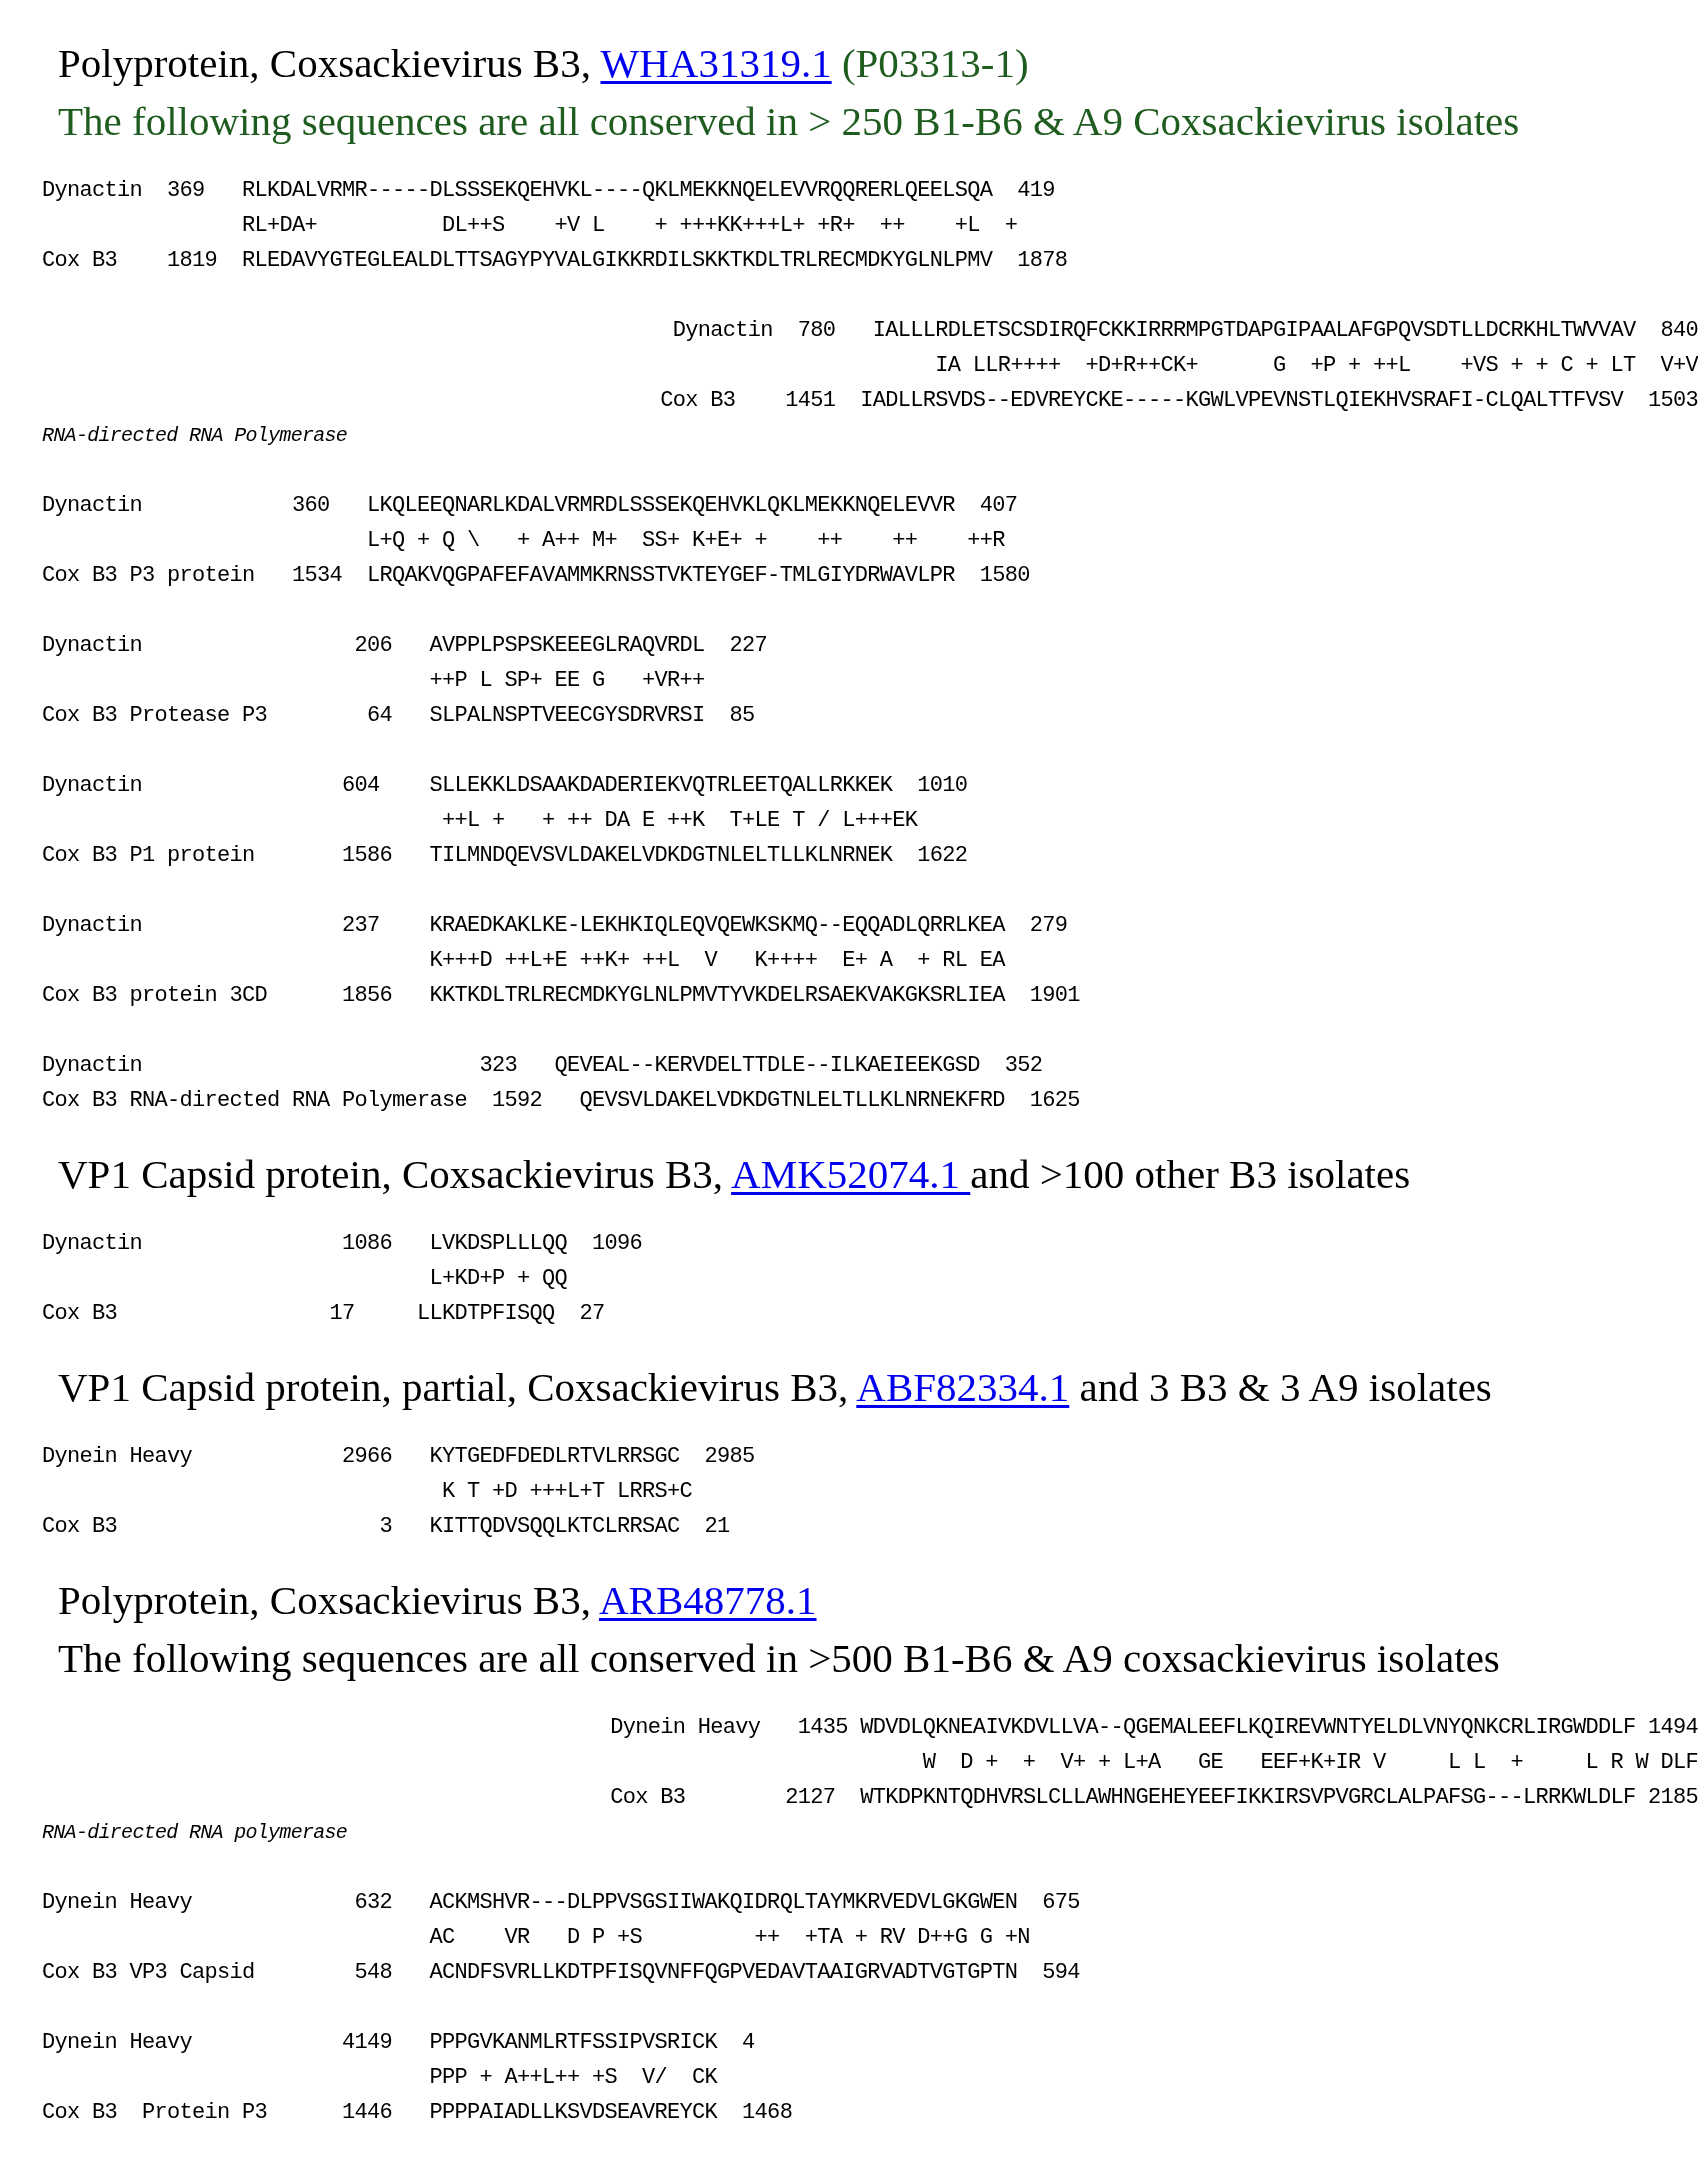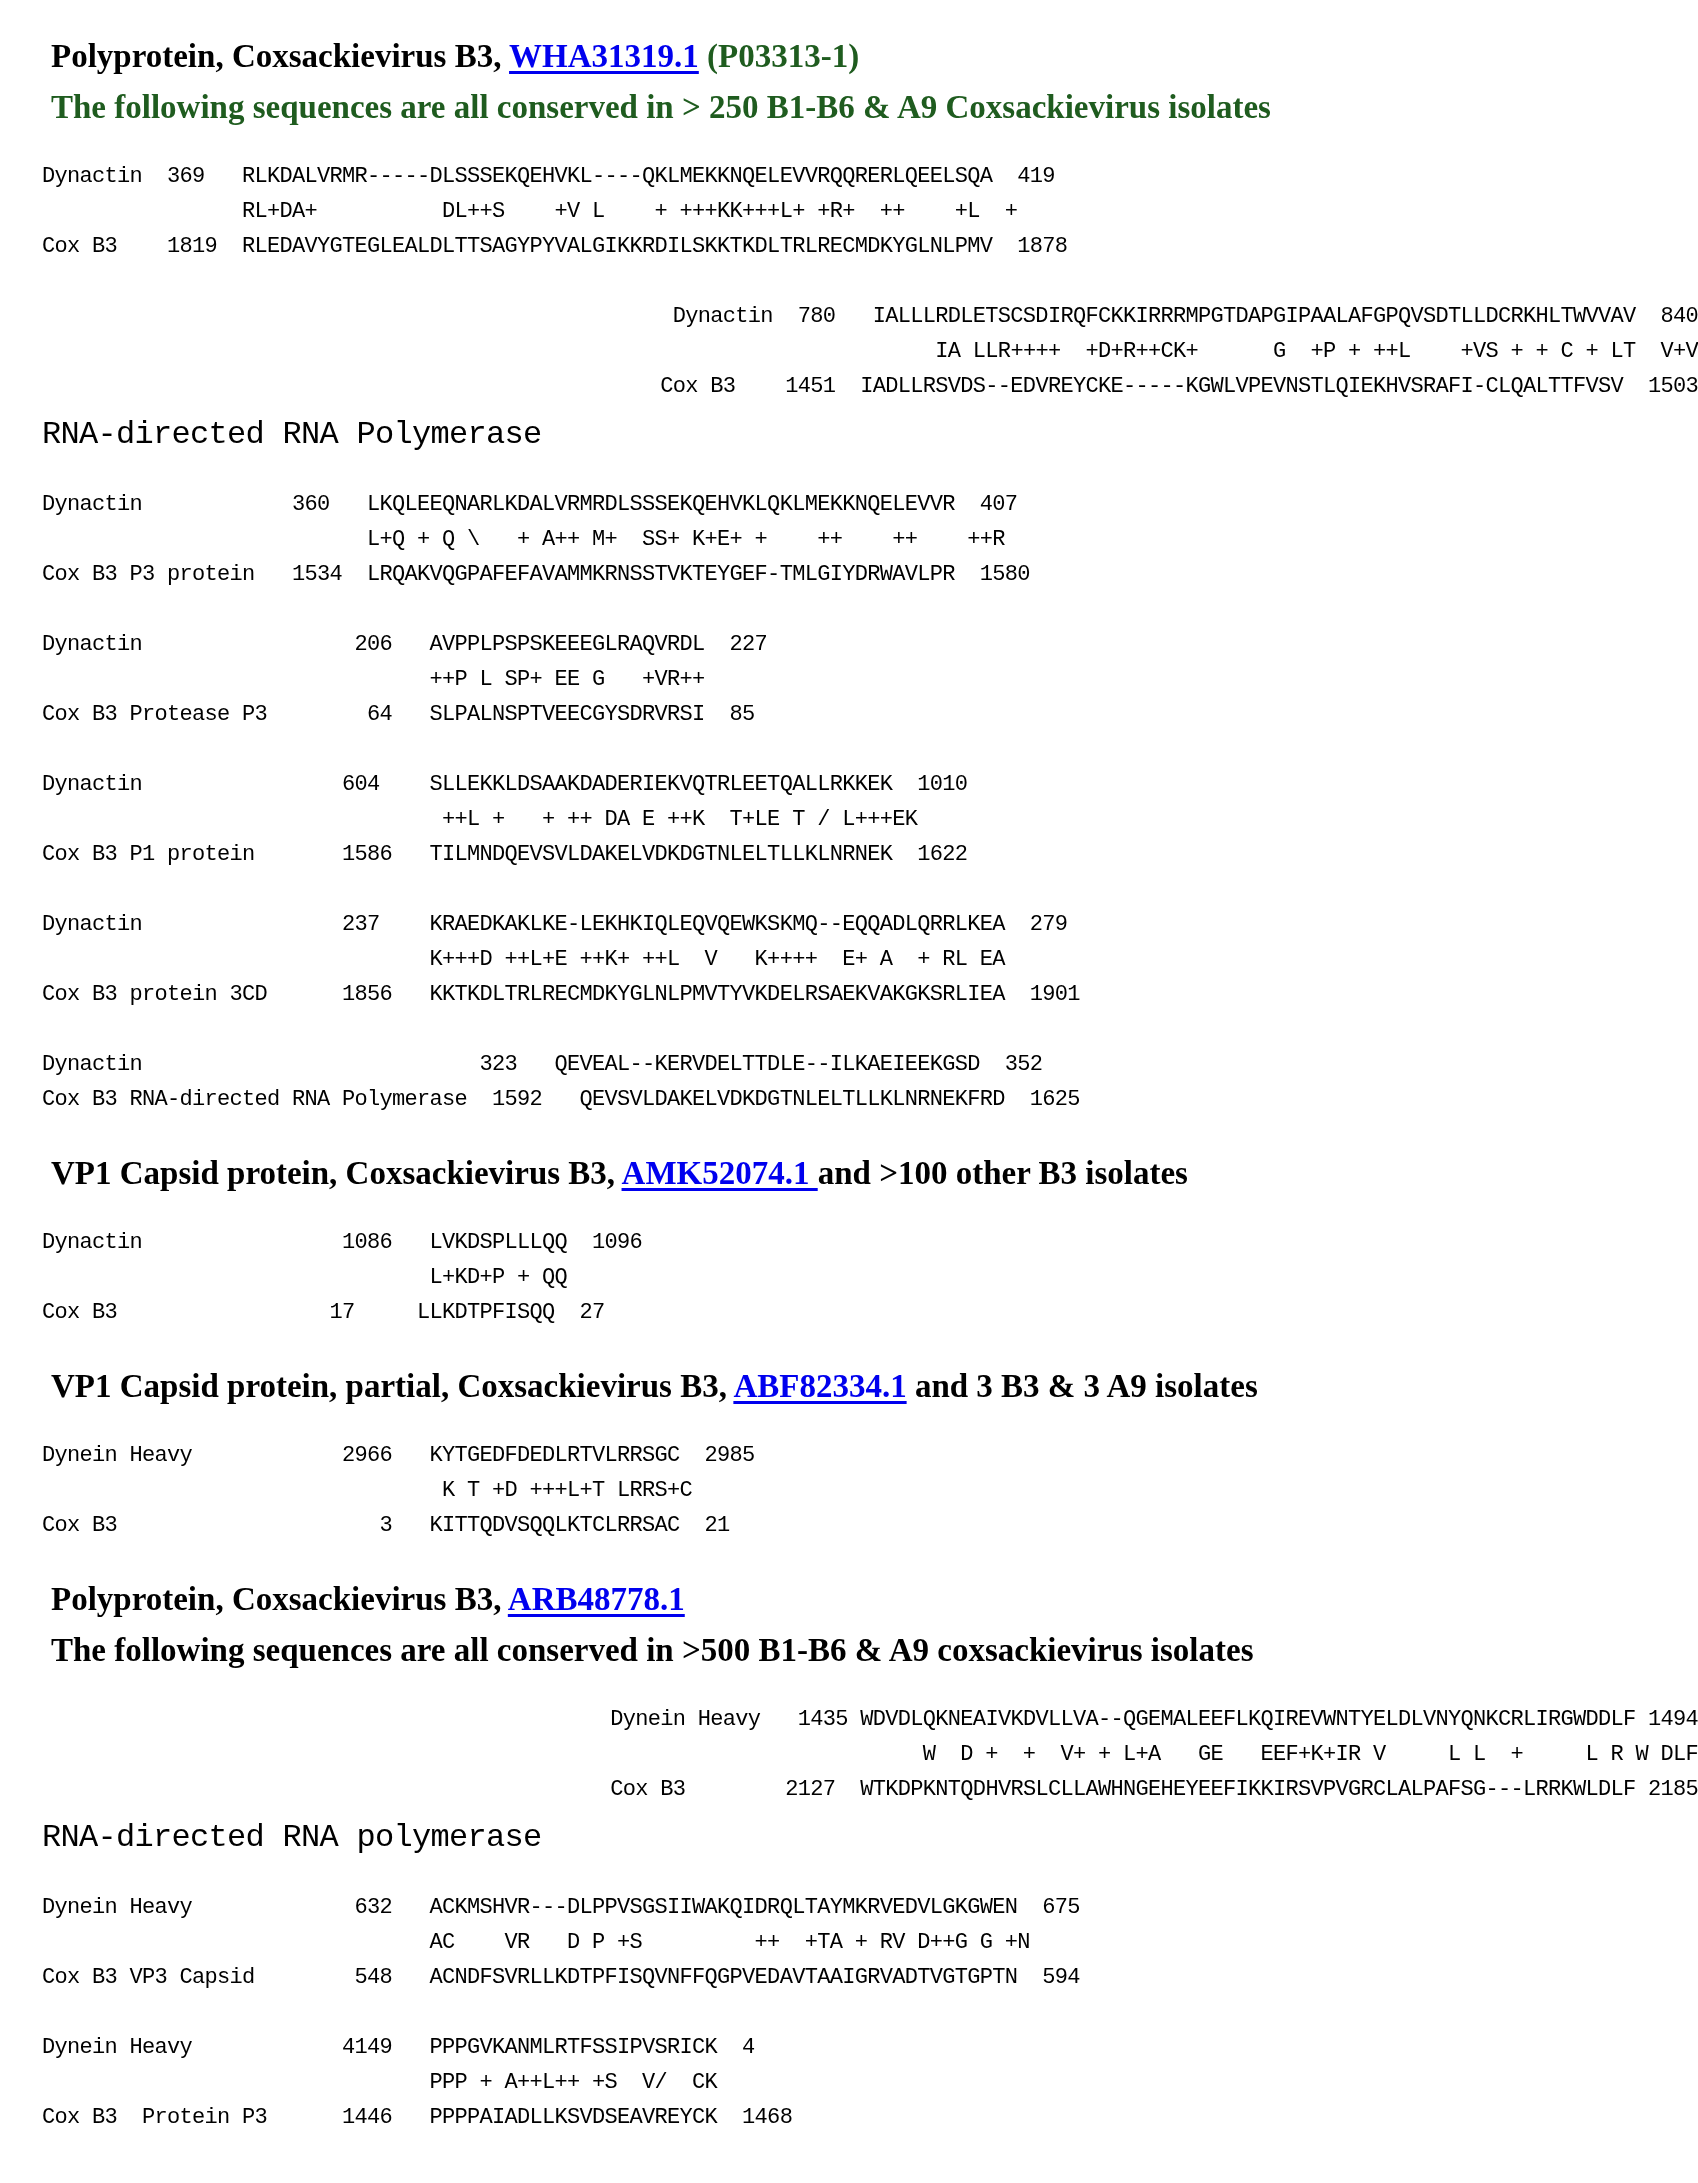--- a/index.html
+++ b/index.html
@@ -5,49 +5,50 @@
   html, body { margin: 0; padding: 0; background: #ffffff; }
   body {
     width: 1698px;
     min-height: 2198px;
     padding: 26px 0 0 42px;
     box-sizing: border-box;
     color: #000000;
   }
   .heading {
     font-family: "Liberation Serif", "DejaVu Serif", serif;
-    font-weight: bold;
-    font-size: 33px;
+    font-weight: normal;
+    font-size: 41px;
     line-height: 42px;
-    margin: 9px;
+    margin: 16px;
     white-space: nowrap;
   }
   .heading.green { color: #1f5c1f; }
   .heading a { color: #0000ee; text-decoration: underline; text-decoration-thickness: 2.6px; text-underline-offset: 3.5px; }
   .heading .acc-suffix { color: #1f5c1f; }
   .section { margin-bottom: 0; }
   .section-heading-block { margin-top: 17.5px; margin-bottom: 31px; }
   .section-heading-block.first { margin-top: 0; }
   pre.aln {
     font-family: "Liberation Mono", "DejaVu Sans Mono", monospace;
     font-size: 22px;
     line-height: 35px;
     margin: 0;
     white-space: pre;
     letter-spacing: -0.7px;
   }
   .block { margin-bottom: 35px; }
   .block.no-gap { margin-bottom: 0; text-align: right; }
   .note {
     font-family: "Liberation Mono", "DejaVu Sans Mono", monospace;
-    font-size: 32px;
+    font-size: 20px;
     line-height: 35px;
-    margin: 13px 0 35px 0;
+    margin: 0 0 35px 0;
     white-space: pre;
     letter-spacing: -0.7px;
+    font-style: italic;
   }
 </style>
 </head>
 <body>
 
 <div class="section">
   <div class="section-heading-block first">
     <p class="heading"><span>Polyprotein, Coxsackievirus B3, </span><a href="#">WHA31319.1</a><span class="acc-suffix"> (P03313-1)</span></p>
     <p class="heading green">The following sequences are all conserved in &gt; 250 B1-B6 &amp; A9 Coxsackievirus isolates</p>
   </div>

